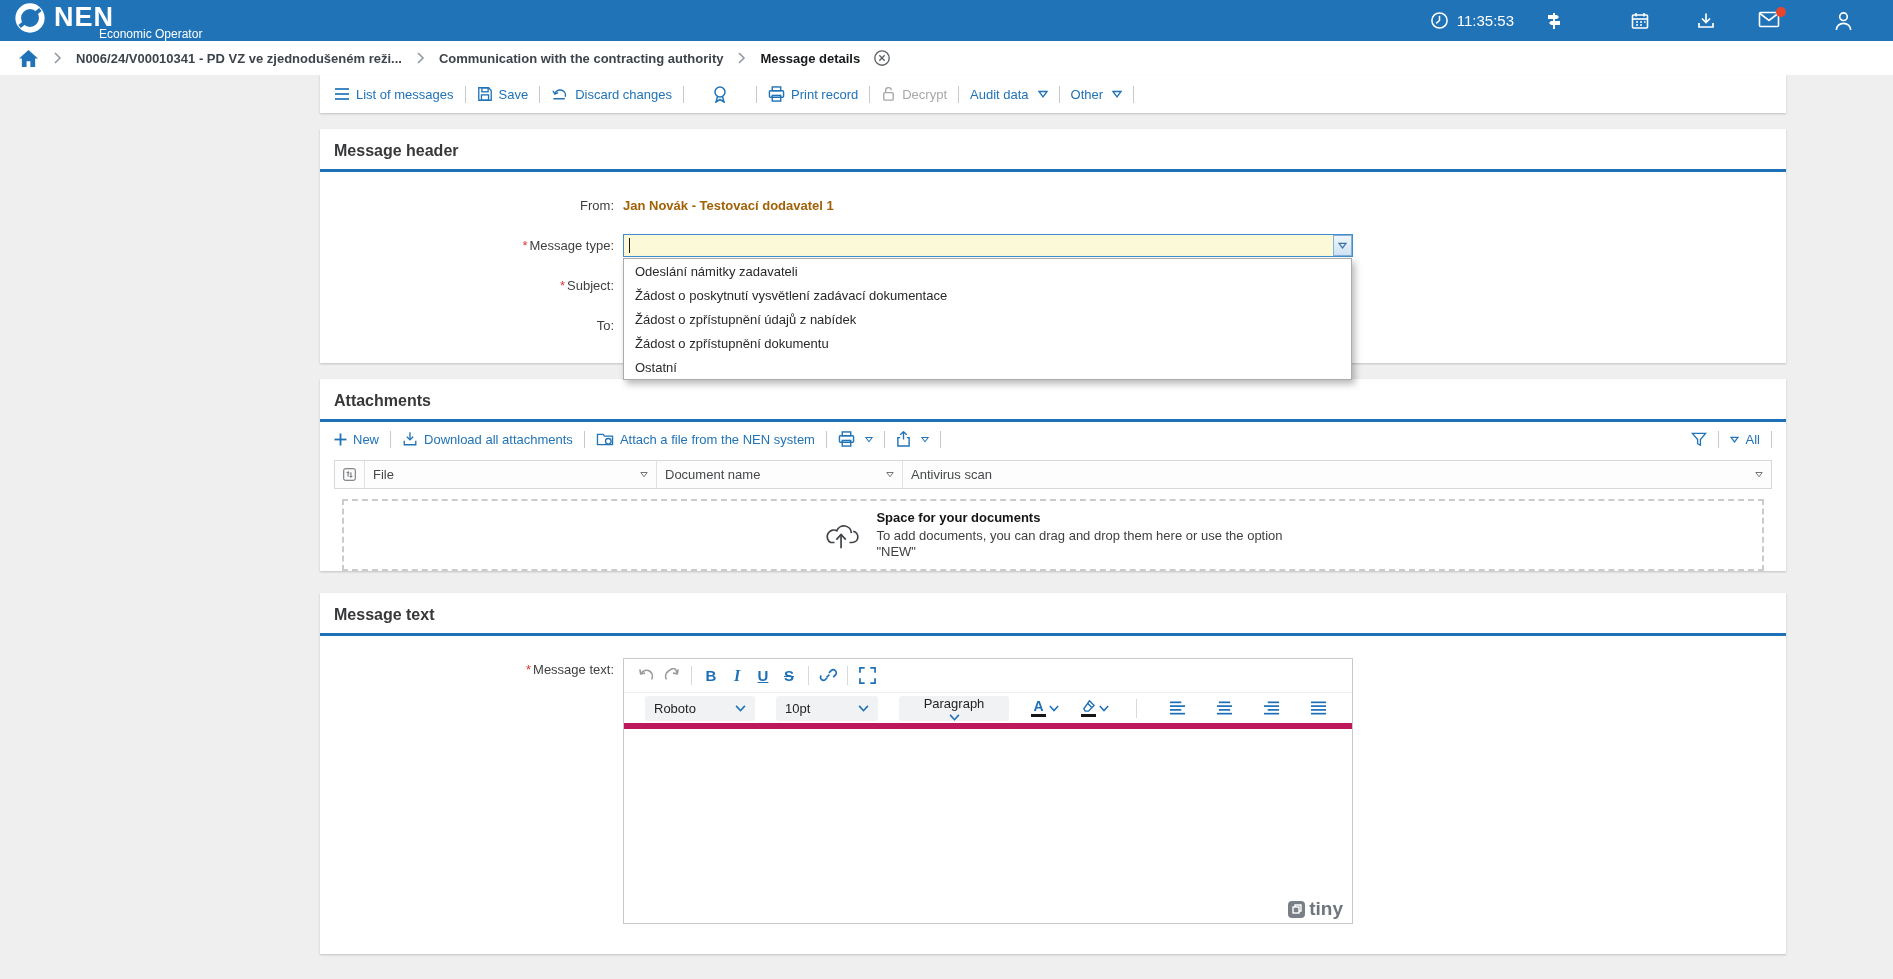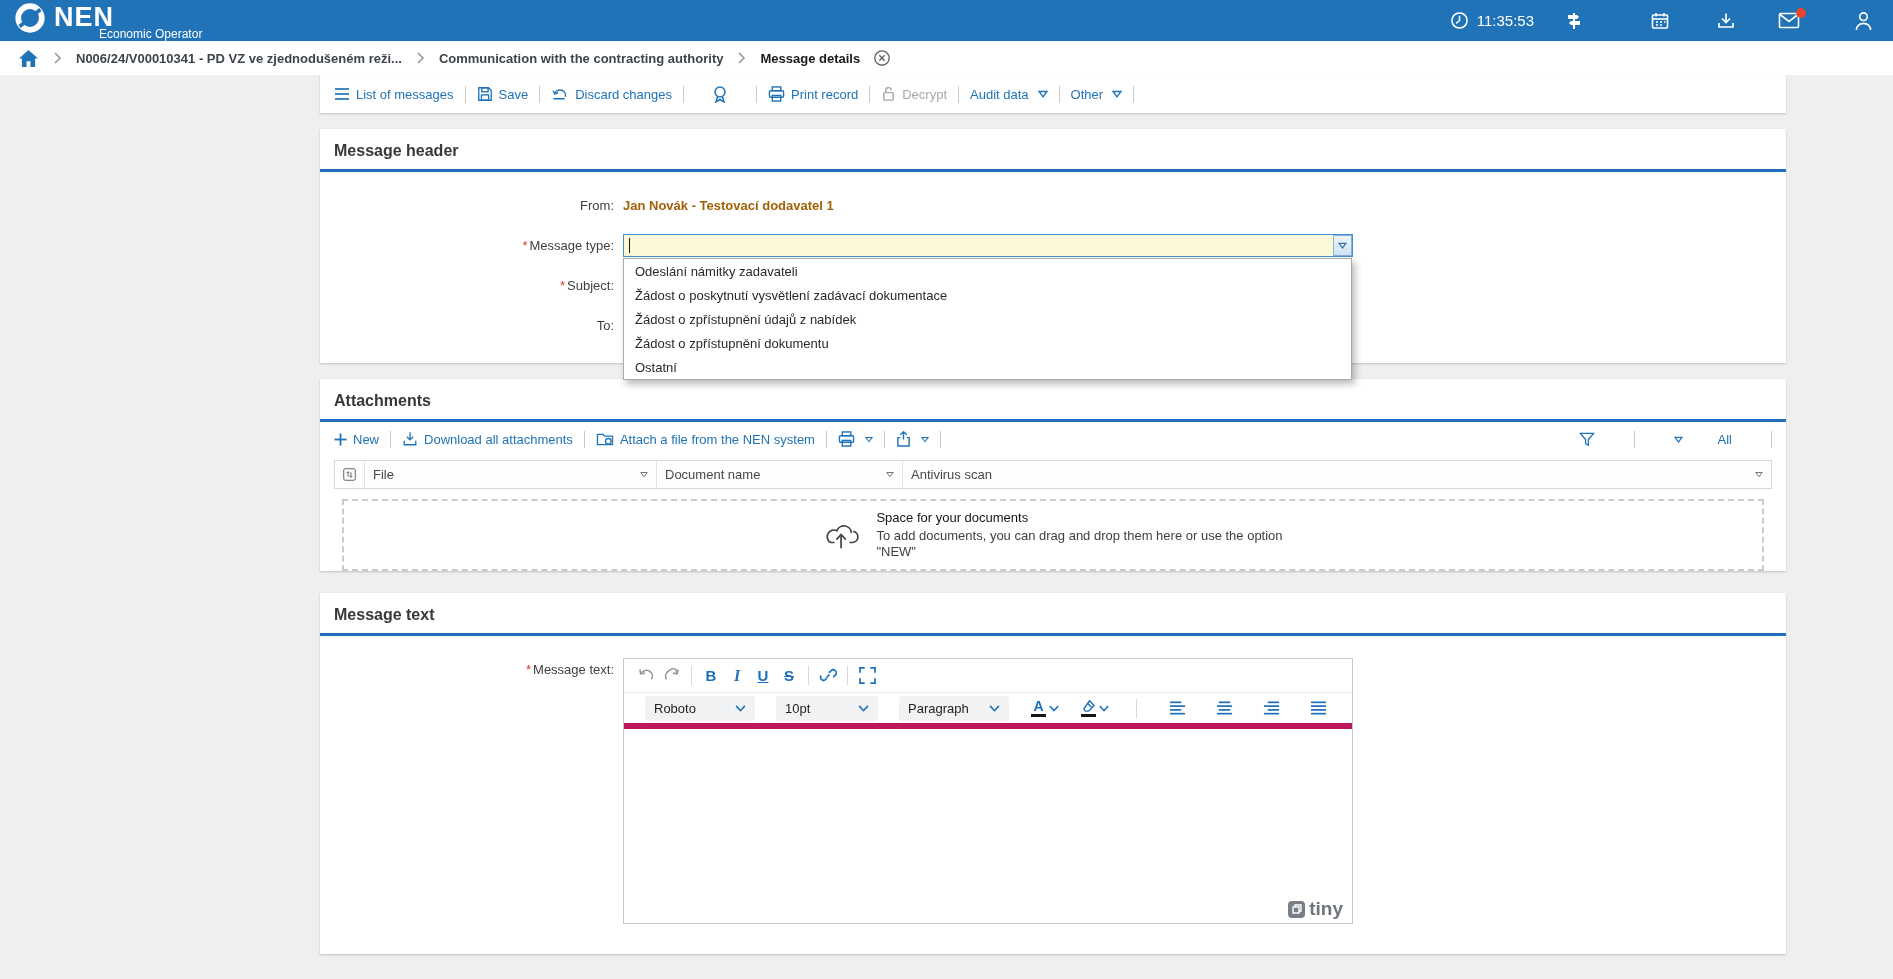--- a/index.html
+++ b/index.html
@@ -6,21 +6,21 @@
   html,body { width:1893px; height:979px; overflow:hidden; }
   body { font-family:"Liberation Sans", sans-serif; background:#efefef; font-size:13px; color:#3f3f3f; }
   svg { display:block; }
 
   
   .topbar { height:41px; background:#2173b7; color:#fff; display:flex; align-items:center; }
   .brand { display:flex; align-items:flex-start; padding-left:13px; gap:7px; }
   .brand-text { line-height:1; padding-top:3px; }
   .brand-name { font-size:27px; font-weight:bold; letter-spacing:1px; }
   .brand-sub { font-size:12px; margin-left:45px; margin-top:-3px; }
-  .topbar-right { margin-left:auto; display:flex; align-items:center; padding-right:20px; }
+  .topbar-right { margin-left:auto; display:flex; align-items:flex-start; padding-right:40px; }
   .clock-group { display:flex; align-items:center; gap:8px; font-size:15px; }
   .tb-icon { cursor:pointer; position:relative; }
   .i-signpost { margin-left:30px; }
   .i-cal { margin-left:66px; }
   .i-dl { margin-left:46px; }
   .i-mail { margin-left:42px; }
   .i-user { margin-left:54px; }
   .badge-dot { position:absolute; top:-4px; right:-6px; width:10px; height:10px; border-radius:50%; background:#e8442e; }
 
   
@@ -56,51 +56,51 @@
 
   .type-wrap { position:relative; width:730px; }
   .type-field { height:23px; background:#fcf9d8; border:1px solid #3f8fce; display:flex; align-items:center; padding-left:5px; cursor:text; }
   .caret { width:1px; height:15px; background:#1c1c1c; }
   .dd-btn { position:absolute; right:1px; top:1px; width:19px; height:21px; background:linear-gradient(#eef5fb,#cfe3f4); border:1px solid #8ab1d4; display:flex; align-items:center; justify-content:center; cursor:pointer; }
   .dropdown { position:absolute; top:24px; left:0; width:729px; background:#fff; border:1px solid #ababab; box-shadow:3px 4px 7px rgba(0,0,0,.28); z-index:60; }
   .dd-item { height:24px; display:flex; align-items:center; padding:0 11px; color:#28292b; cursor:pointer; }
 
   
   .attach-bar { height:34px; display:flex; align-items:center; padding:0 14px; }
-  .attach-right { margin-left:auto; display:flex; align-items:center; color:#2173b7;gap:28px; }
+  .attach-right { margin-left:auto; display:flex; align-items:center; color:#2173b7; }
   .mini-tri { margin-left:4px; }
   .grid-head { margin:4px 14px 0; border:1px solid #d8d8d8; display:flex; height:29px; background:#fdfdfd; align-items:stretch; }
   .th { display:flex; align-items:center; padding:0 8px; color:#46484a; border-right:1px solid #e2e2e2; }
   .th:last-child { border-right:none; }
   .th .flt { margin-left:auto; color:#6d7175; cursor:pointer; }
   .th-icon { width:30px; justify-content:center; color:#5a5e62; }
   .th-file { width:292px;gap:20px; }
   .th-doc { width:246px; }
   .th-av { flex:1; }
   .dropzone { margin:10px 22px 22px; border:2px dashed #cbcbcb; min-height:66px; display:flex; align-items:center; justify-content:center; gap:15px; padding:9px 20px; }
   .dz-text { line-height:16px; color:#3f3f3f; max-width:560px; }
-  .dz-title { font-weight:normal; color:#141414; margin-bottom:2px; }
+  .dz-title { font-weight:bold; color:#141414; margin-bottom:2px; }
   .dz-cloud { color:#3f4347; }
 
   
   .mt-row { display:flex; align-items:flex-start; padding:22px 0 30px; }
   .mt-row .form-label { padding-top:4px; }
   .editor { width:730px; border:1px solid #c9c9c9; background:#fff; }
   .ed-row { display:flex; align-items:center; padding:0 9px; }
   .ed-row1 { height:34px; border-bottom:1px solid #ededed; }
   .ed-row2 { height:36px; border-bottom:6px solid #be185d; gap:21px;justify-content:center; }
   .ed-btn { width:26px; height:26px; display:flex; align-items:center; justify-content:center; color:#1d6fb8; cursor:pointer; border-radius:3px; }
   .ed-btn.dim { color:#9a9a9a; }
   .ed-sep { width:1px; height:19px; background:#d9d9d9; margin:0 6px; flex:none; }
   .glyph { font-size:15px; font-weight:bold; }
   .g-i { font-style:italic; font-family:"Liberation Serif", serif; font-size:16px; }
   .g-u { text-decoration:underline; }
   .g-s { text-decoration:line-through; }
   .ed-select { height:25px; background:#f0f2f4; border-radius:3px; display:flex; align-items:center; justify-content:space-between; padding:0 9px; color:#232323; cursor:pointer; }
-  .sel-font { width:110px; } .sel-size { width:102px; } .sel-block { width:110px; }
+  .sel-font { width:110px; } .sel-size { width:102px; } .sel-block { width:110px;flex-direction:column; }
   .color-btn { display:flex; align-items:center; cursor:pointer; color:#1d6fb8; gap:2px; }
   .color-core { display:flex; flex-direction:column; align-items:center; width:17px; }
   .color-bar { width:15px; height:3px; background:#161616; margin-top:1px; }
   .ed-body { height:166px; background:#fff; }
   .ed-status { height:28px; display:flex; align-items:center; justify-content:flex-end; padding-right:9px; gap:4px; }
   .tiny-mark { width:17px; height:17px; border-radius:4px; background:#787f86; display:flex; align-items:center; justify-content:center; }
   .tiny-word { font-weight:bold; font-size:19px; color:#6e757c; }
 
   
   .footer { width:1260px; margin-left:320px; display:flex; justify-content:flex-end; align-items:center; gap:48px; padding:7px 18px 0 0; }

